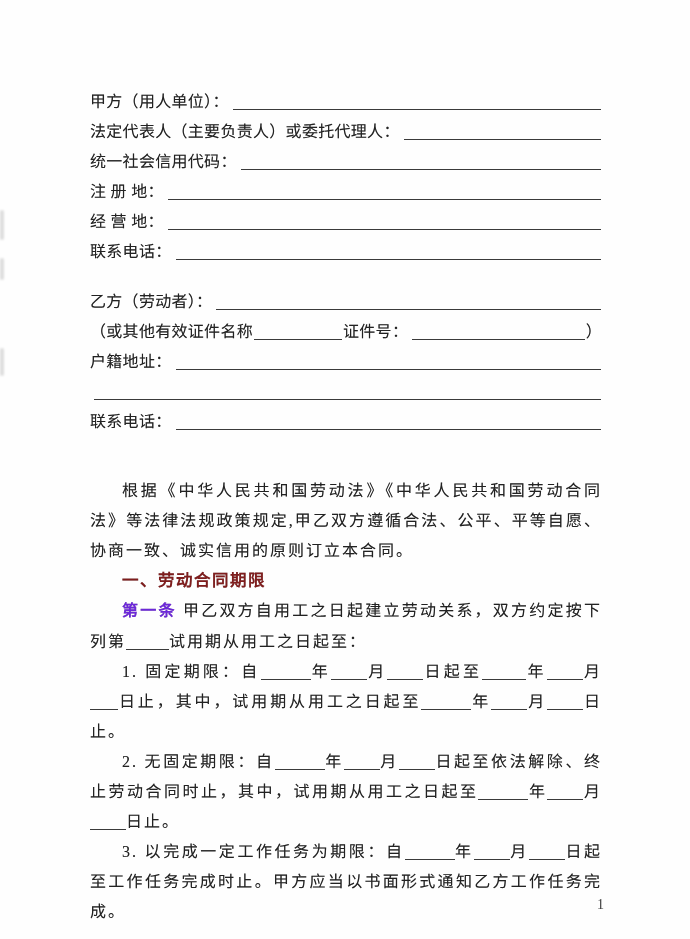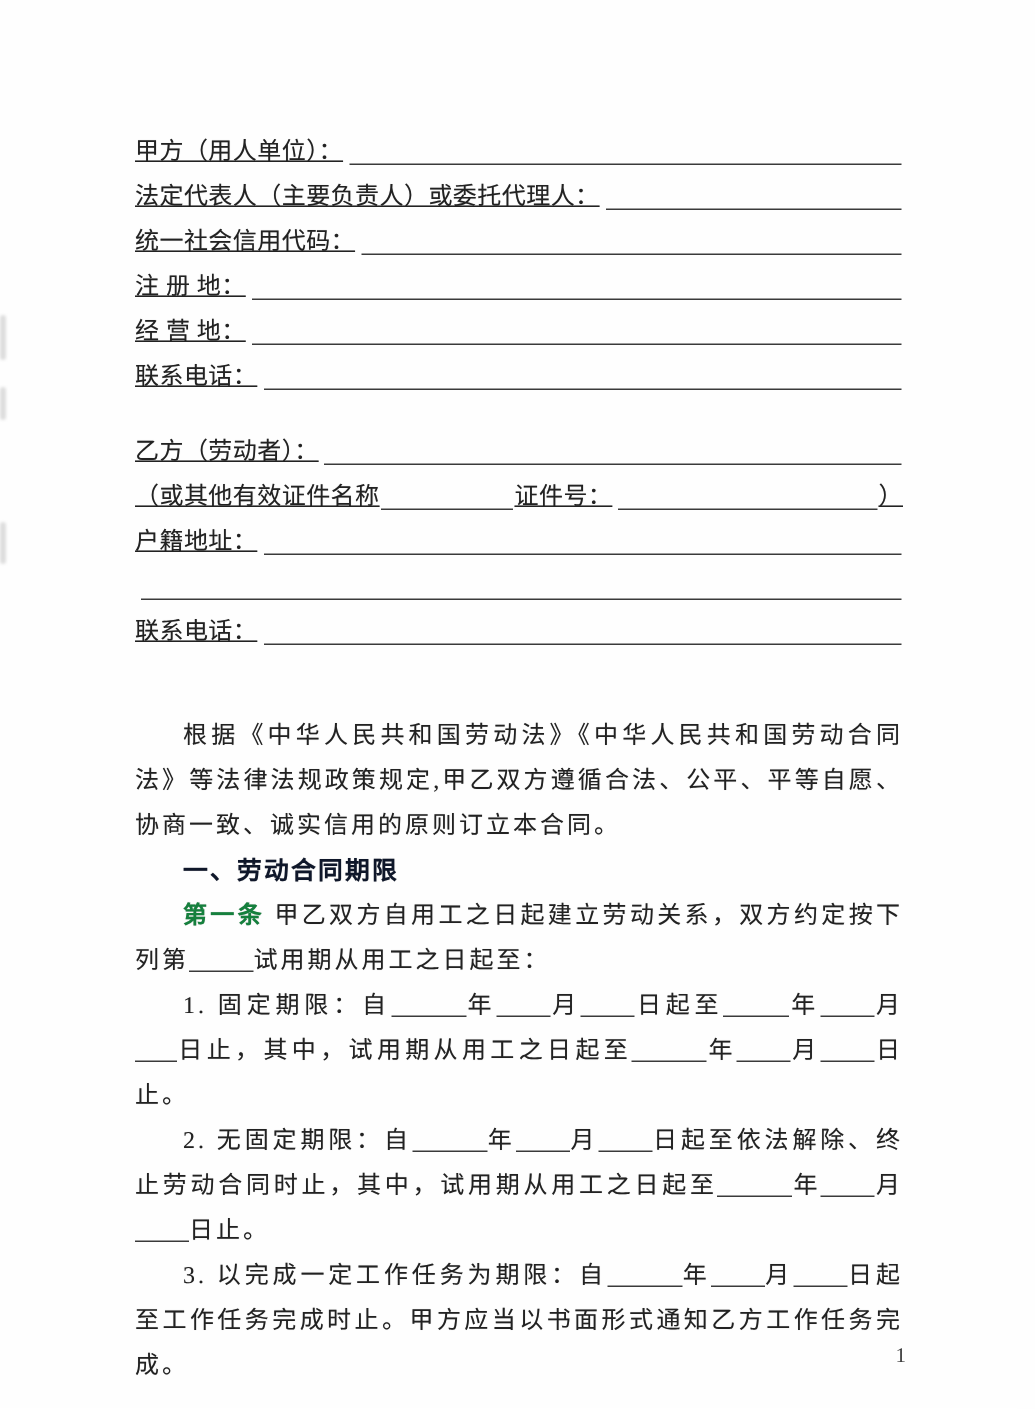--- a/index.html
+++ b/index.html
@@ -13,21 +13,20 @@
     background:#fefefe;
     color:#222;
   }
   .content{
     position:absolute;left:90px;top:84px;width:512px;
   }
   
   .fl{
     display:flex;align-items:flex-end;height:30px;
     font-size:16px;
-    text-decoration:underline;
   }
   .lab{
     white-space:pre;line-height:24px;letter-spacing:0.3px;
     text-shadow:0 0 0.5px rgba(40,40,40,.35);
   }
   .fu{
     flex:1 1 auto;height:0;border-bottom:1.4px solid #3a3a3a;
     margin:0 1px 4px 4px;
   }
   .fu.fixed{flex:0 0 auto;margin-left:1px;margin-right:1px;}
@@ -35,26 +34,26 @@
   
   .bodyblocks{margin-top:42px;}
   .para,.h{
     margin:0;font-size:16px;line-height:30px;
     text-align:justify;text-indent:32px;letter-spacing:2px;
     text-shadow:0 0 0.5px rgba(40,40,40,.35);
   }
   .h{
     font-family:Liberation Serif, serif;
     font-weight:bold;letter-spacing:1.5px;text-align:left;
-    font-size:16.5px;color:#0f172a;
+    font-size:16.5px;color:#7f1d1d;
   }
   .b{
     font-weight:bold;
     font-family:Liberation Mono, monospace;
-    color:#15803d;
+    color:#6d28d9;
   }
   .bl{
     display:inline-block;height:0;border-bottom:1.3px solid #3a3a3a;
     vertical-align:-3px;letter-spacing:0;
   }
   
   .pagenum{
     position:absolute;right:86px;bottom:26px;
     font-size:14px;color:#3c3c3c;
   }

